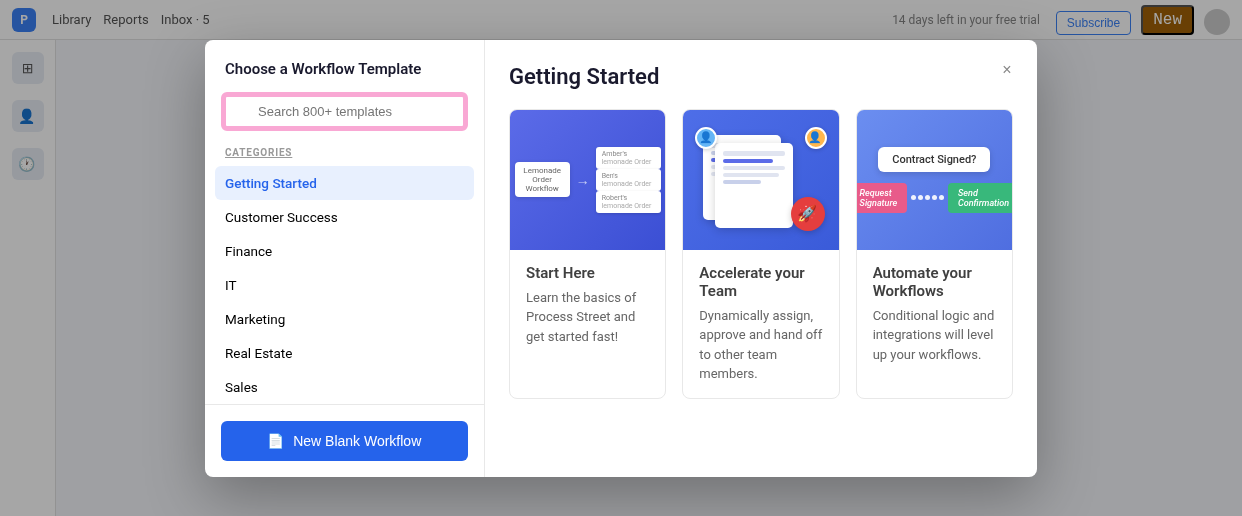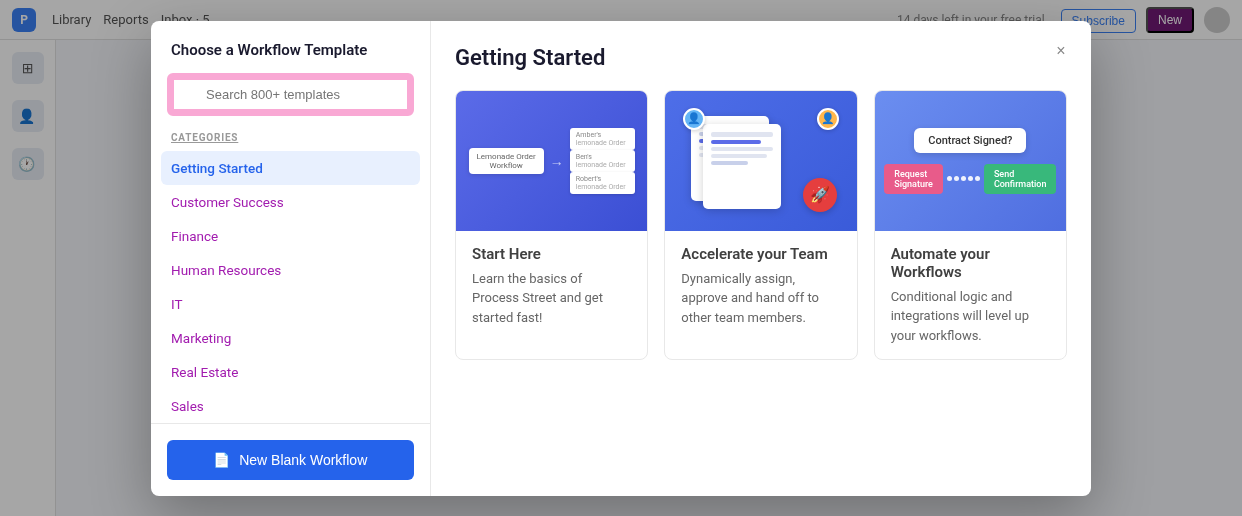--- a/index.html
+++ b/index.html
@@ -48,22 +48,22 @@
     .top-bar-right {
       display: flex; align-items: flex-end; gap: 10px;
     }
 
     .subscribe-btn {
       background: #fff; border: 1px solid #3b82f6; color: #3b82f6;
       padding: 4px 10px; border-radius: 4px; font-size: 12px;
     }
 
     .new-btn {
-      background: #701a75; color: white;
-      padding: 4px 10px; border-radius: 4px; font-size: 12px;
+      background: #a16207; color: white;
+      padding: 4px 10px; border-radius: 4px; font-size: 16px; font-family: Liberation Mono, monospace;
     }
 
     .avatar {
       width: 26px; height: 26px; border-radius: 50%; background: #ccc;
     }
 
     .app-content {
       display: flex;
       height: calc(100% - 40px);
     }
@@ -94,21 +94,21 @@
       background: rgba(0,0,0,0.35);
       display: flex;
       align-items: center;
       justify-content: center;
       z-index: 10;
     }
 
     .modal {
       background: #fff;
       border-radius: 8px;
-      width: 940px;
+      width: 832px;
       max-height: 490px;
       display: flex;
       flex-direction: column;
       box-shadow: 0 20px 60px rgba(0,0,0,0.3);
       overflow: hidden;
     }
 
     .modal-body {
       display: flex;
       flex: 1;
@@ -131,21 +131,21 @@
       color: #1a1a2e;
       padding: 0 20px 14px 20px;
     }
 
     .search-wrapper {
       padding: 0 16px 16px 16px;
     }
 
     .search-box {
       width: 100%;
-      border: 7px solid #f9a8d4;
+      border: 5px solid #f9a8d4;
       border-radius: 6px;
       padding: 7px 10px 7px 32px;
       font-size: 13px;
       color: #555;
       background: #fff;
       outline: none;
       position: relative;
     }
 
     .search-container {
@@ -176,21 +176,21 @@
       flex: 1;
       overflow-y: auto;
       padding: 0 10px;
     }
 
     .category-item {
       padding: 9px 10px;
       border-radius: 6px;
       font-size: 13.5px;
       cursor: pointer;
-      color: #a21caf;
+      color: #000000;
     }
 
     .category-item.active {
       background: #e8f0fe;
       color: #2563eb;
       font-weight: 500;
     }
 
     .sidebar-footer {
       padding: 16px;
@@ -371,20 +371,21 @@
       font-size: 11px;
       color: #333;
       font-weight: 500;
       box-shadow: 0 2px 6px rgba(0,0,0,0.15);
     }
 
     .process-flow {
       display: flex;
       align-items: center;
       gap: 4px;
+      font-style: italic;
     }
 
     .process-box {
       border-radius: 4px;
       padding: 5px 10px;
       font-size: 9px;
       color: white;
       font-weight: 500;
     }
 
@@ -442,21 +443,20 @@
           <div class="search-container">
             <span class="search-icon-inner">🔍</span>
             <input class="search-box" type="text" placeholder="Search 800+ templates" style="">
           </div>
         </div>
         <div class="categories-label">CATEGORIES</div>
         <div class="category-list">
           <div class="category-item active">Getting Started</div>
           <div class="category-item">Customer Success</div>
           <div class="category-item">Finance</div>
-          <div class="category-item">Human Resources</div>
           <div class="category-item">IT</div>
           <div class="category-item">Marketing</div>
           <div class="category-item">Real Estate</div>
           <div class="category-item">Sales</div>
         </div>
         <div class="sidebar-footer">
           <button class="new-blank-btn">
             <span>📄</span>
             <span>New Blank Workflow</span>
           </button>

